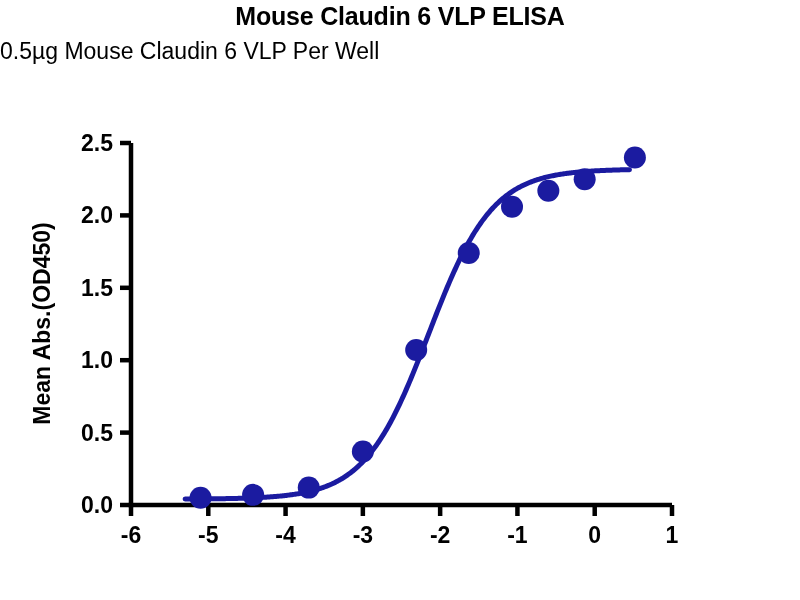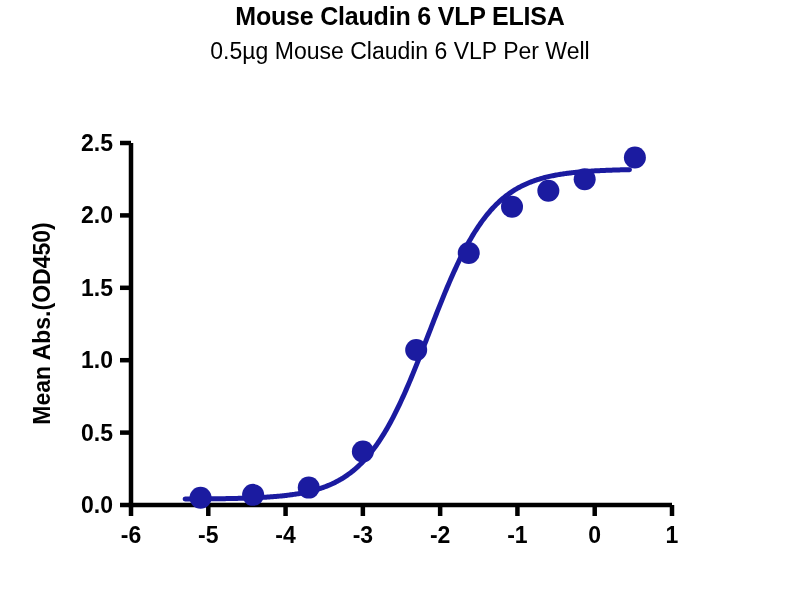--- a/index.html
+++ b/index.html
@@ -30,21 +30,20 @@
     font-size: 25px;
     font-weight: bold;
     letter-spacing: -0.2px;
     white-space: nowrap;
   }
   .subtitle {
     position: absolute;
     left: 0;
     top: 38px;
     width: 800px;
-    text-align: center;
     font-size: 23px;
     font-weight: normal;
     white-space: nowrap;
   }
   .xlabel {
     position: absolute;
     left: 0;
     top: 562px;
     width: 800px;
     text-align: center;

